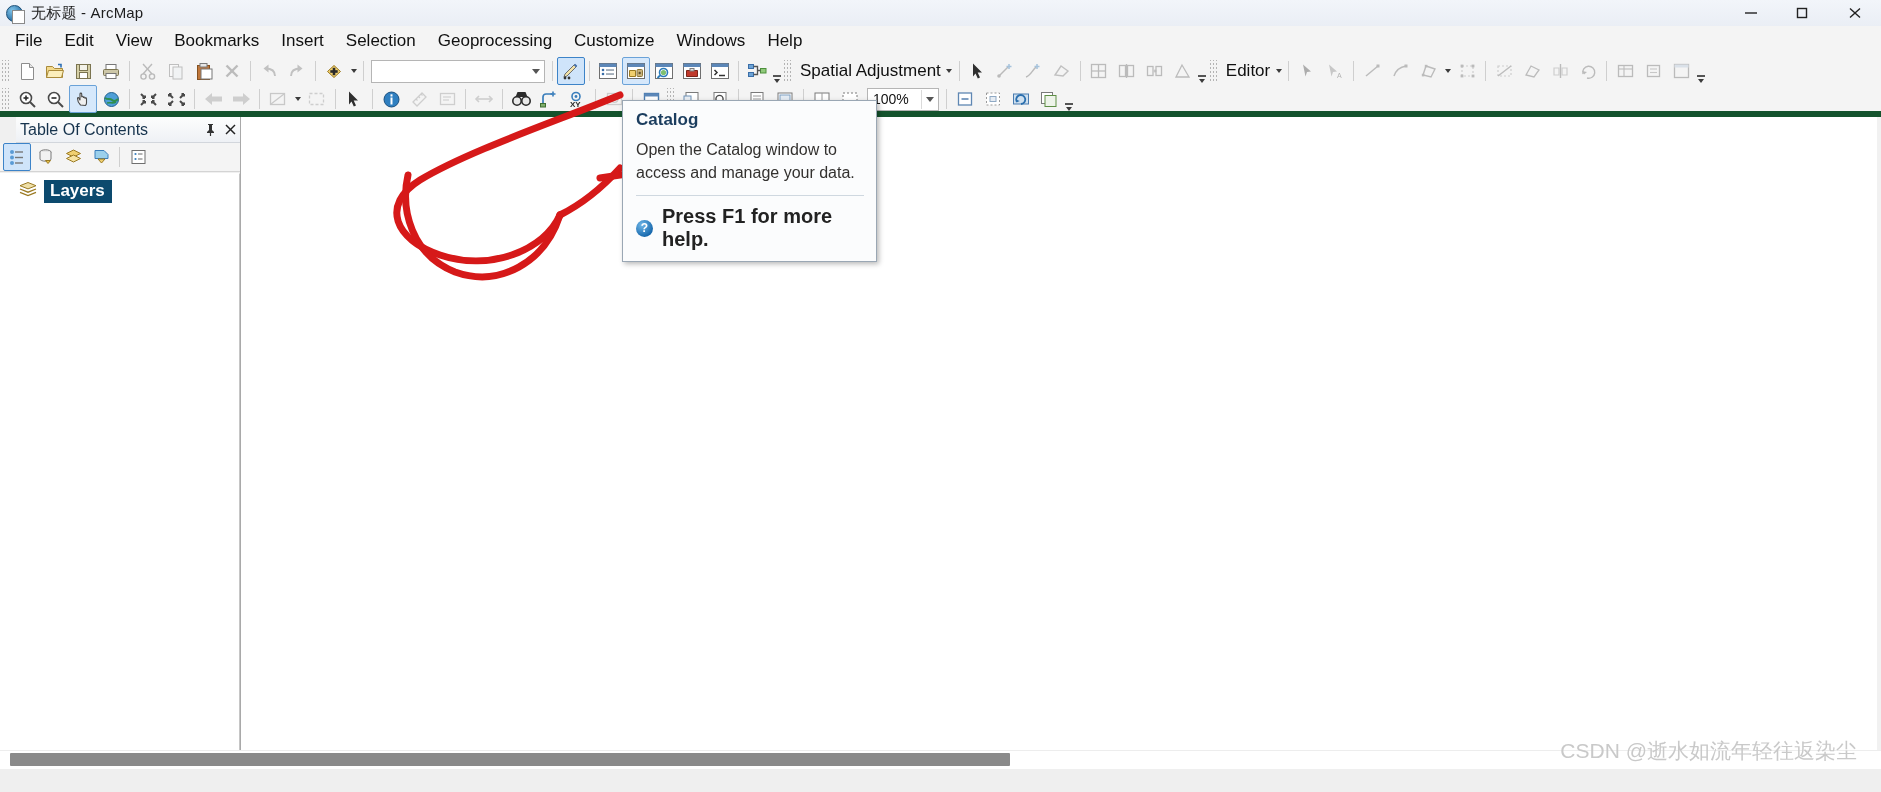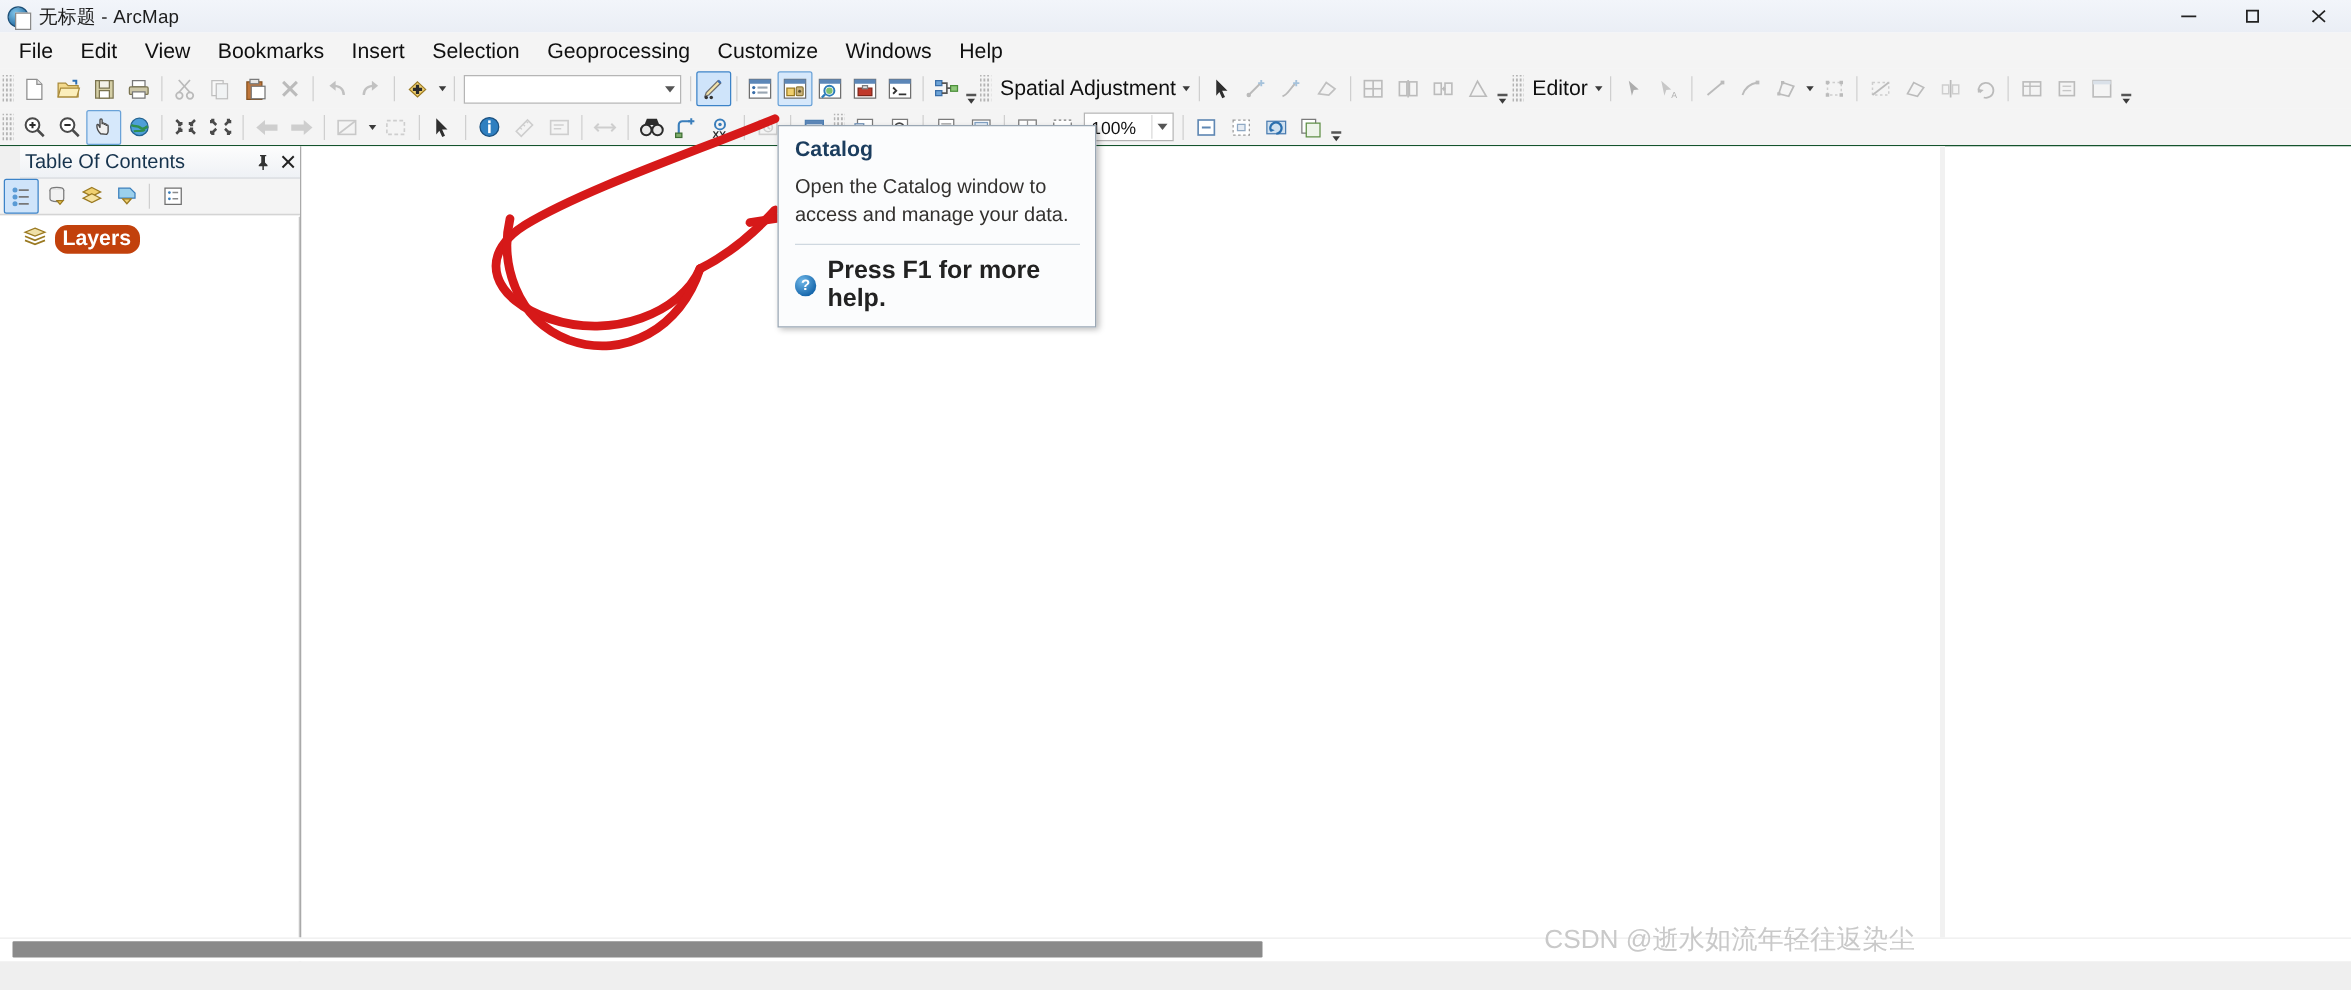--- a/index.html
+++ b/index.html
@@ -3,21 +3,21 @@
 <meta charset="utf-8">
 <style>
   html,body{margin:0;padding:0;}
   body{
     width:1881px;height:792px;overflow:hidden;
     font-family:"Liberation Sans", sans-serif;
     font-size:17px;color:#111;
     background:#ffffff;
     -webkit-font-smoothing:antialiased;
   }
-  #app{position:relative;width:1556px;height:792px;}
+  #app{position:relative;width:1881px;height:792px;}
 
   
   .titlebar{
     position:absolute;left:0;top:0;width:1881px;height:26px;
     background:linear-gradient(#f2f5fa,#eaeef5);
     display:flex;align-items:center;
   }
   .title-icon{width:19px;height:19px;margin-left:5px;margin-right:7px;position:relative;flex:none;}
   .title-icon .globe{
     position:absolute;left:1px;top:1px;width:15px;height:15px;border-radius:50%;
@@ -43,21 +43,21 @@
     padding:4px 11px;font-size:17px;color:#101010;cursor:default;border-radius:2px;
   }
 
   
   .toolrow{
     position:absolute;left:0;width:1881px;
     background:#f4f4f4;display:flex;align-items:center;
     box-sizing:border-box;
   }
   .toolrow.r1{top:55px;height:32px;}
-  .toolrow.r2{top:87px;height:30px;border-bottom:1px solid #14532d;align-items:center;}
+  .toolrow.r2{top:87px;height:30px;border-bottom:6px solid #14532d;align-items:center;}
 
   .grip{
     width:9px;height:22px;margin:0 2px 0 2px;flex:none;
     background-image:radial-gradient(#a9a9a9 1px, transparent 1px);
     background-size:3px 4px;background-position:2px 2px;
     opacity:.85;
   }
   .tsep{width:1px;height:20px;background:#cfcfcf;margin:0 4px;flex:none;}
 
   .tbtn{
@@ -114,22 +114,22 @@
     height:29px;display:flex;align-items:center;padding-left:3px;
     background:#f4f4f4;border-bottom:1px solid #d4d4d4;box-sizing:border-box;
   }
   .toc-body{
     position:absolute;left:0;top:56px;width:240px;bottom:0;
     background:#fff;border-right:1px solid #c6c6c6;border-top:1px solid #fff;
     box-sizing:border-box;
   }
   .layer-row{display:flex;align-items:center;margin:6px 0 0 18px;}
   .layer-label{
-    background:#c2410c;color:#fff;font-size:17px;font-weight:bold;
-    padding:1px 7px 2px 6px;margin-left:6px;border-radius:10px;
+    background:#0c4a6e;color:#fff;font-size:17px;font-weight:bold;
+    padding:1px 7px 2px 6px;margin-left:6px;
   }
 
   
   .map{
     position:absolute;left:240px;top:117px;right:0;height:652px;
     background:#fff;border-left:1px solid #a9a9a9;box-sizing:border-box;
   }
 
   
   .hscroll{

